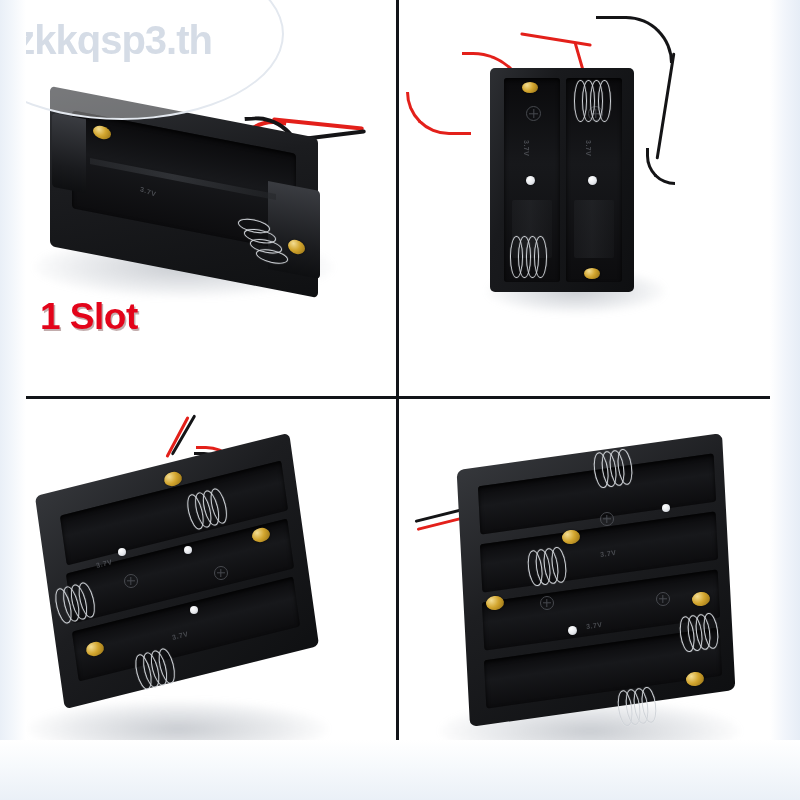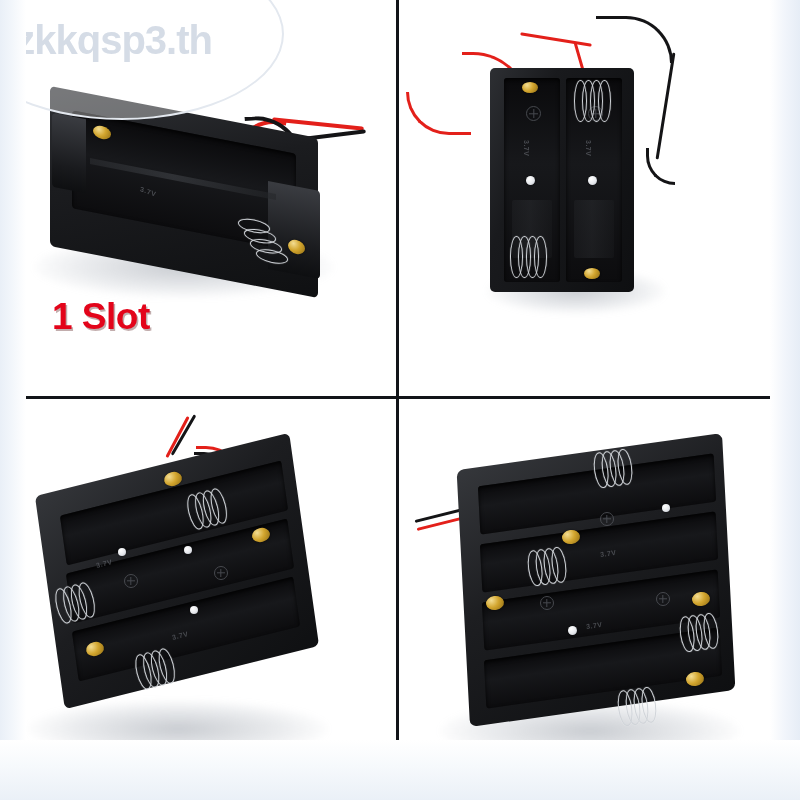--- a/index.html
+++ b/index.html
@@ -32,21 +32,21 @@
       border:2px solid #e3e8ef;border-radius:50%;
       background:rgba(255,255,255,0.35);pointer-events:none;}
   .wm-text{position:absolute;left:-6px;top:18px;width:300px;
       font-size:40px;font-weight:700;letter-spacing:-1px;
       color:#d5dce6;white-space:nowrap;pointer-events:none;}
 
   
   .slot-label{position:absolute;font-weight:700;color:#e3041a;
      font-size:37px;letter-spacing:-0.5px;white-space:nowrap;
      text-shadow:1.5px 1.5px 0 rgba(80,20,20,.35);}
-  .lbl1{left:52px;top:296px;}
+  .lbl1{left:40px;top:296px;}
 
   
   .holder{position:absolute;}
   .shadowblob{position:absolute;border-radius:50%;
      background:radial-gradient(ellipse at center,rgba(120,128,140,.40) 0%,rgba(150,158,170,.20) 48%,rgba(255,255,255,0) 74%);
      filter:blur(3px);}
 
   .body{position:absolute;background:#1a1a1c;}
   .wall{position:absolute;background:linear-gradient(180deg,#3a3c41 0%,#191a1d 70%,#0e0f11 100%);}
   .chan{position:absolute;background:linear-gradient(180deg,#0a0a0c 0%,#17181b 42%,#0c0c0e 100%);

